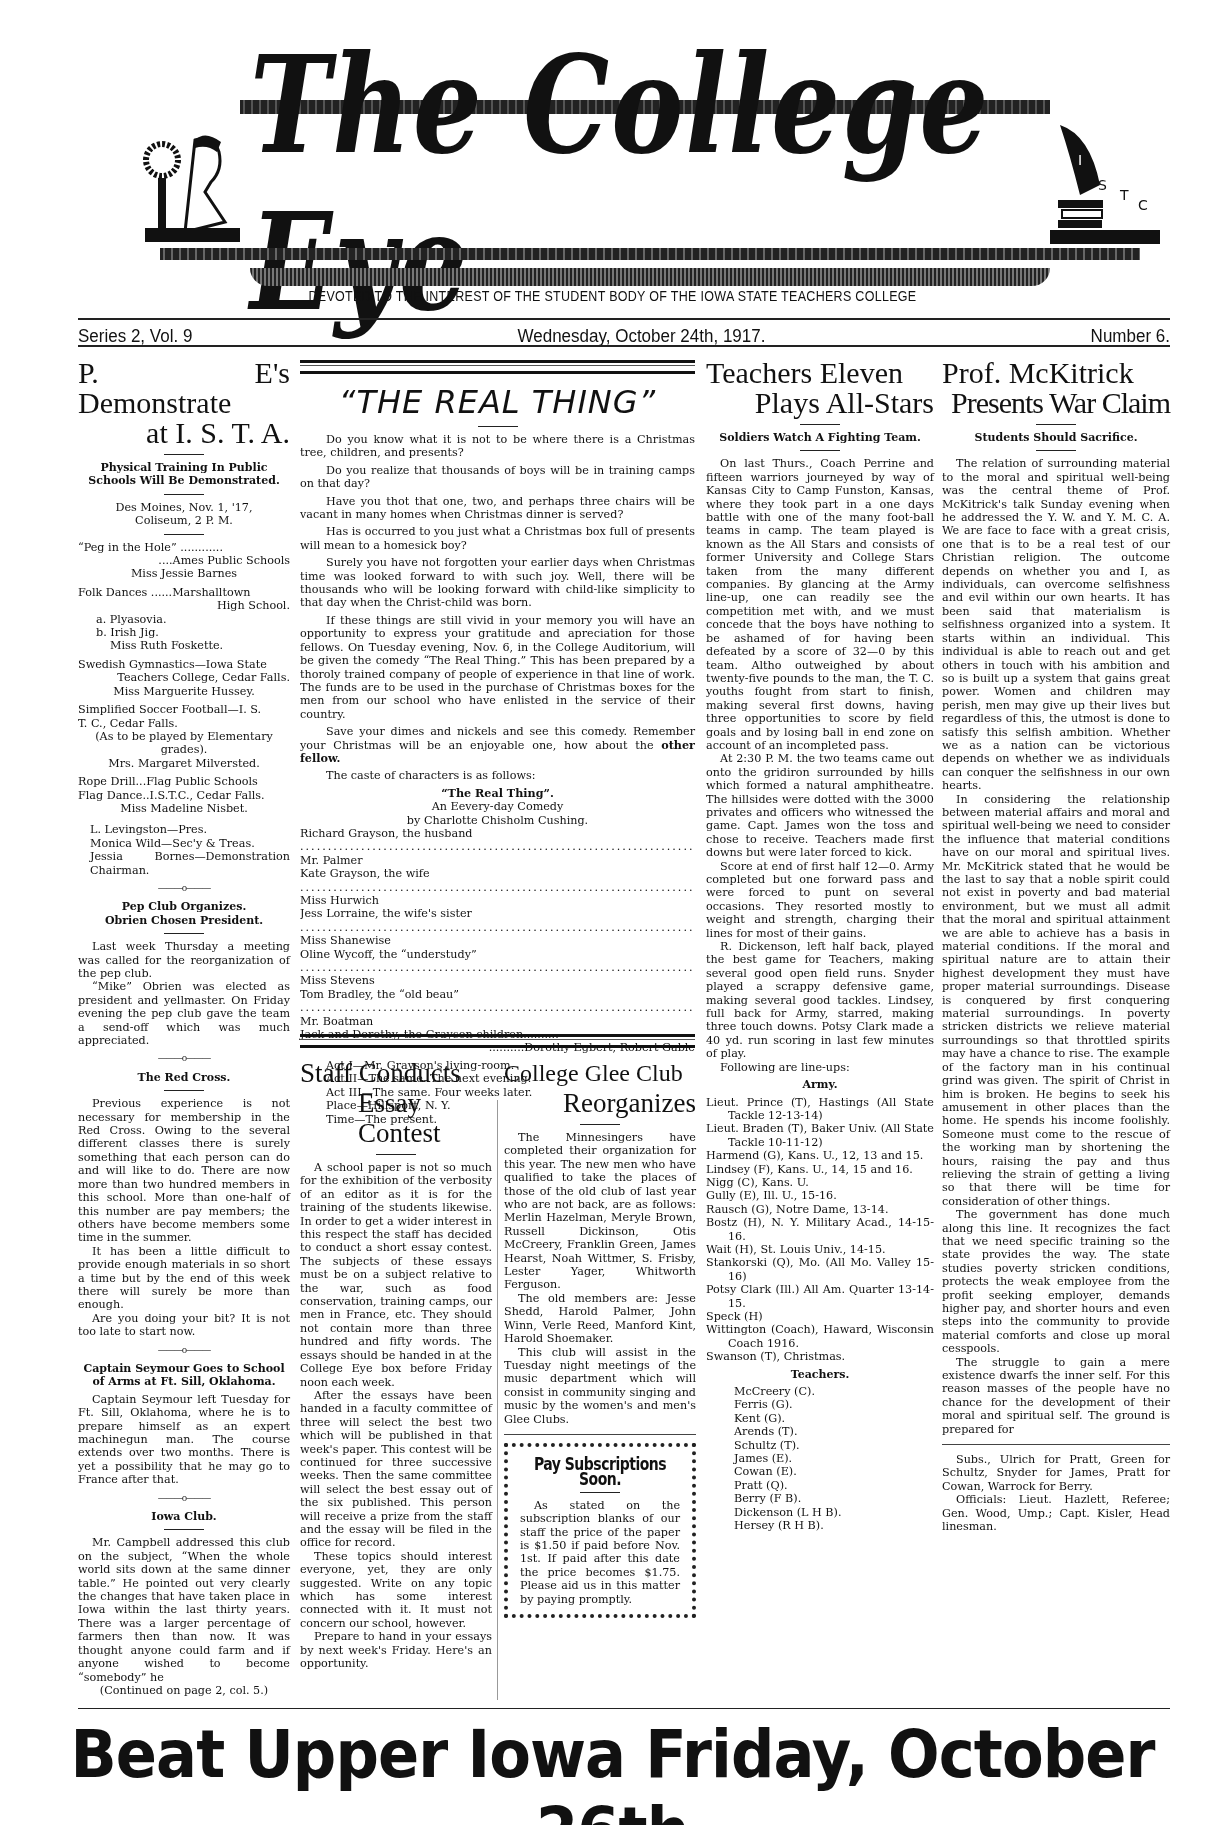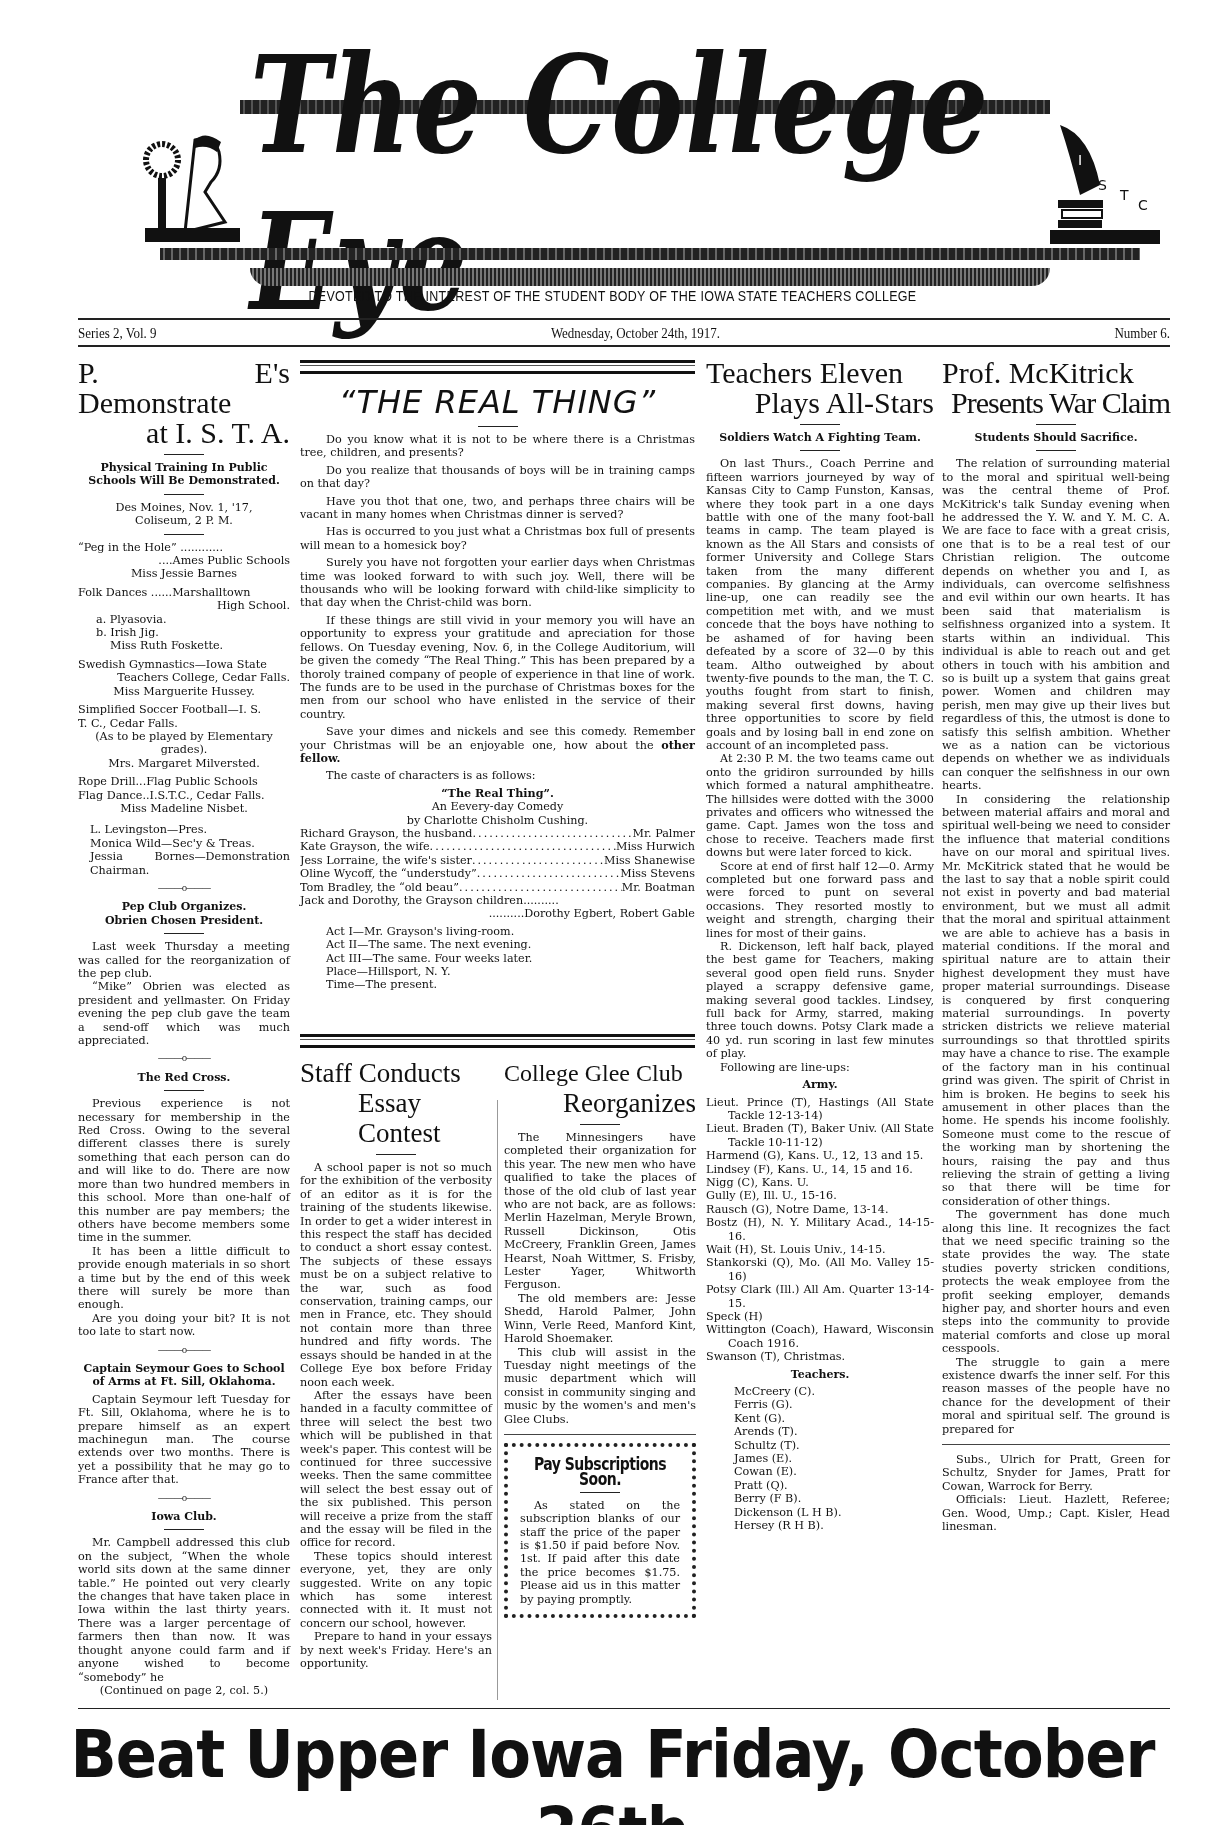--- a/index.html
+++ b/index.html
@@ -8,33 +8,33 @@
   
   .mast{left:160px;top:100px;width:900px;height:170px;}
   .mast-band{position:absolute;left:80px;right:10px;top:0;height:14px;background:repeating-linear-gradient(90deg,#222 0 3px,#555 3px 5px,#222 5px 8px);}
   .mast-band2{position:absolute;left:0;right:-80px;top:148px;height:12px;background:repeating-linear-gradient(90deg,#222 0 3px,#666 3px 5px,#222 5px 8px);}
   .mast-band3{position:absolute;left:90px;right:10px;top:168px;height:18px;background:repeating-linear-gradient(90deg,#222 0 2px,#777 2px 4px);border-radius:0 0 40px 40px;}
   .mast-title{position:absolute;left:90px;right:10px;top:18px;height:130px;display:flex;align-items:center;justify-content:center;font-family:"DejaVu Serif",serif;font-weight:bold;font-style:italic;font-size:108px;letter-spacing:2px;color:#111;transform:scaleY(1.25);}
   .mast-left{position:absolute;left:-20px;top:20px;width:100px;height:128px;}
   .mast-right{position:absolute;right:-100px;top:20px;width:110px;height:128px;}
   .tagline{left:0;width:1225px;top:290px;text-align:center;font-family:"Liberation Sans",sans-serif;font-size:12.5px;letter-spacing:.3px;transform:scaleY(1.1);}
   .rule{left:78px;width:1092px;height:0;border-top:2px solid #222;}
-  .infoline{left:78px;width:1092px;top:326px;display:flex;justify-content:space-between;font-family:Liberation Serif, serif;font-size:13px;}
+  .infoline{left:78px;width:1092px;top:326px;display:flex;justify-content:space-between;font-family:Liberation Sans, sans-serif;font-size:17px;}
   .infoline span{transform:scaleY(1.1);display:inline-block;}
   
   .col{position:absolute;font-family:"DejaVu Serif",serif;font-size:11.2px;line-height:13.4px;text-align:justify;}
   .col p{margin:0;text-indent:14px;}
   .hl{font-family:"Liberation Serif",serif;font-size:30px;line-height:30px;font-weight:normal;margin:0;}
   .hl.r{text-align:right;}
   .sub{font-family:"DejaVu Serif",serif;font-weight:bold;font-size:11px;text-align:center;margin:4px 0;}
   .short{width:40px;height:0;border-top:1.5px solid #222;margin:6px auto;}
   .orn{text-align:center;font-size:9px;letter-spacing:-1px;margin:5px 0;color:#222;}
   .ctr{text-align:center;}
   .hang{padding-left:22px;text-indent:-22px !important;}
-  .cast{display:flex;white-space:nowrap;overflow:hidden;}
+  .cast{display:flex;white-space:nowrap;overflow:hidden;flex-direction:column;}
   .cast .dots{flex:1;overflow:hidden;letter-spacing:2px;}
   .cast .dots::before{content:"........................................................................................................................";}
   .dbl{height:8px;border-top:3px solid #111;border-bottom:3px solid #111;position:relative;}
   .dbl::after{content:"";position:absolute;left:0;right:0;top:2px;border-top:1px solid #555;}
   .box{border:4px dotted #222;padding:8px 12px;}
   .banner{left:0;width:1225px;top:1716px;text-align:center;font-family:"DejaVu Sans",sans-serif;font-weight:bold;font-size:66px;letter-spacing:-1px;transform:scaleX(0.92);}
   .vdiv{position:absolute;width:0;border-left:1px solid #999;}
 </style>
 </head>
 <body>

